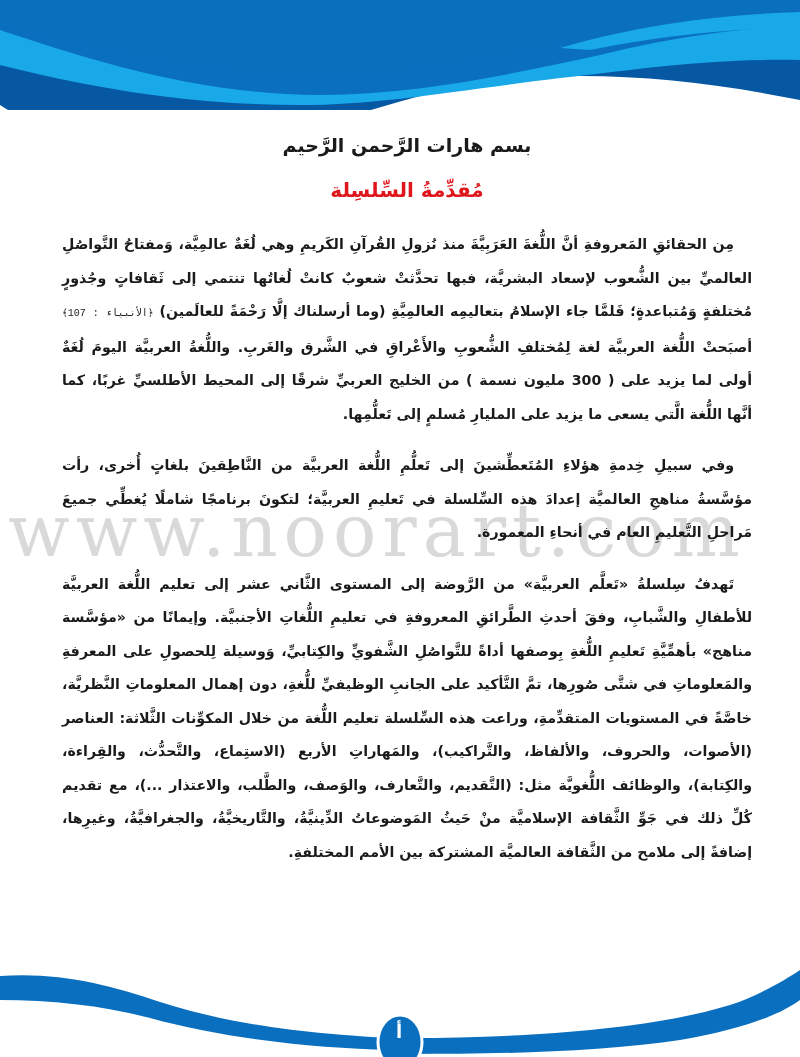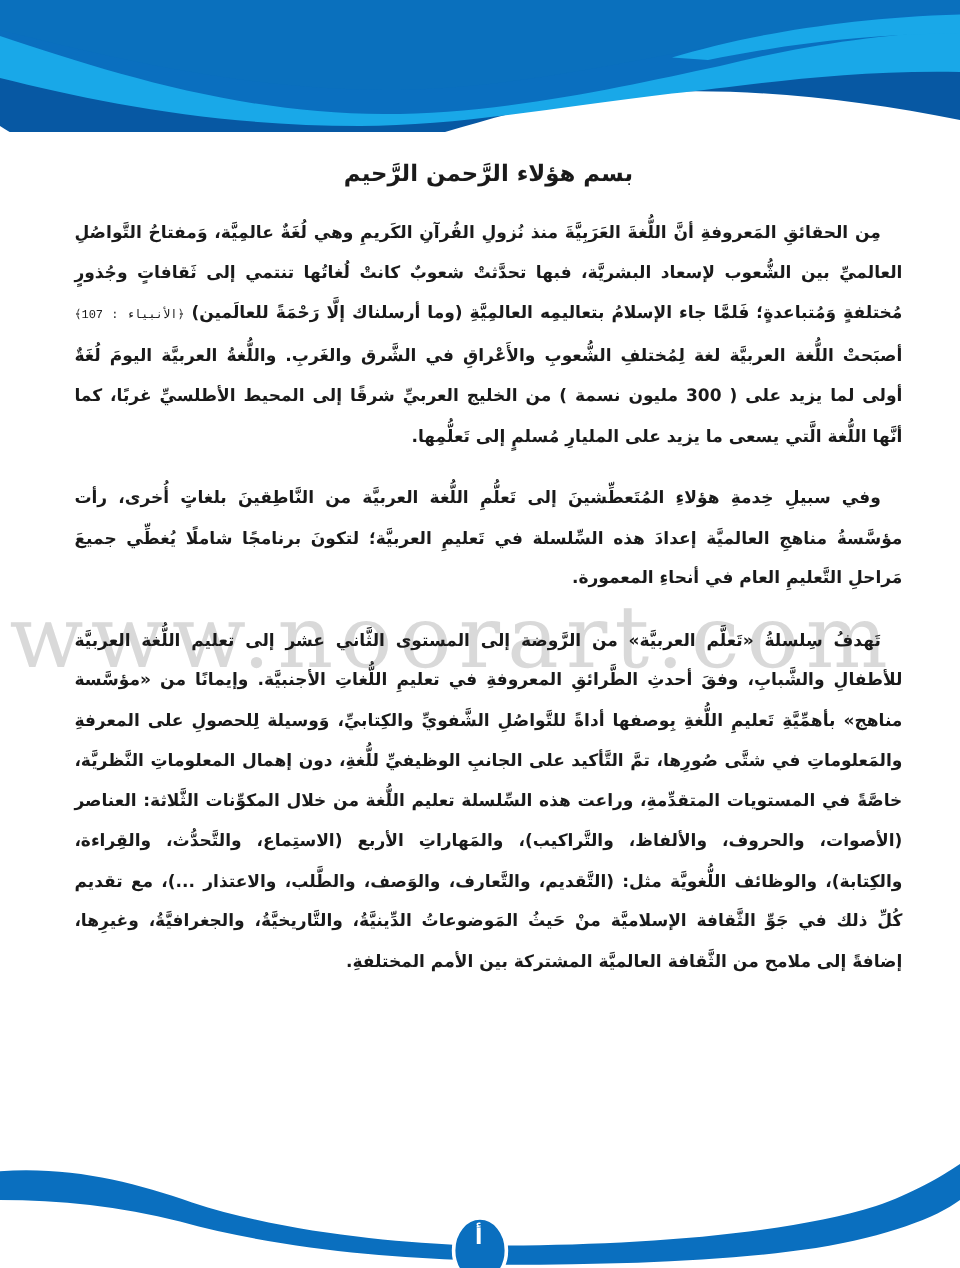--- a/index.html
+++ b/index.html
@@ -48,21 +48,22 @@
   <path d="M0,0 H800 V100 C700,80 600,70 500,80 C380,95 300,150 150,145 C80,142 30,125 0,105 Z" fill="#0758a3"></path>
   <path d="M0,0 H800 V60 C700,58 620,72 560,78 C460,90 380,105 300,105 C180,105 80,85 0,65 Z" fill="#19a8e8"></path>
   <path d="M0,0 H800 V25 C720,30 660,40 600,55 C520,72 420,95 320,95 C200,95 90,60 0,30 Z" fill="#0a6fbf"></path>
   <path d="M0,0 H800 V10 C700,15 640,30 560,45 C470,62 400,75 320,75 C200,75 80,45 0,25 Z" fill="#0a70bd"></path>
   <path d="M560,48 C620,30 700,15 800,12 V28 C720,28 650,38 590,50 Z" fill="#19a8e8"></path>
 </svg>
 
 <div class="watermark">www.noorart.com</div>
 
 <div class="content">
-  <div class="basmala">بسم هؤلاء الرَّحمن الرَّحيم</div>
+  <div class="basmala">بسم هارات الرَّحمن الرَّحيم</div>
+  <div class="title">مُقدِّمةُ السِّلسِلة</div>
 
   <p class="para"><span>مِن الحقائقِ المَعروفةِ أنَّ اللُّغةَ العَرَبِيَّةَ منذ نُزولِ القُرآنِ الكَريمِ وهي لُغَةٌ عالمِيَّة، وَمفتاحُ التَّواصُلِ العالميِّ بين الشُّعوب لإسعاد البشريَّة، فبها تحدَّثتْ شعوبٌ كانتْ لُغاتُها تنتمي إلى ثَقافاتٍ وجُذورٍ مُختلفةٍ وَمُتباعدةٍ؛ فَلمَّا جاء الإسلامُ بتعاليمِه العالمِيَّةِ (وما أرسلناك إلَّا رَحْمَةً للعالَمين) </span><span class="ayah-ref">﴿الأنبياء : 107﴾</span><span> أصبَحتْ اللُّغة العربيَّة لغة لِمُختلفِ الشُّعوبِ والأَعْراقِ في الشَّرق والغَربِ. واللُّغةُ العربيَّة اليومَ لُغَةٌ أولى لما يزيد على ( 300 مليون نسمة ) من الخليج العربيِّ شرقًا إلى المحيط الأطلسيِّ غربًا، كما أنَّها اللُّغة الَّتي يسعى ما يزيد على المليارِ مُسلمٍ إلى تَعلُّمِها.</span></p>
 
   <p class="para">وفي سبيلِ خِدمةِ هؤلاءِ المُتَعطِّشينَ إلى تَعلُّمِ اللُّغة العربيَّة من النَّاطِقينَ بلغاتٍ أُخرى، رأت مؤسَّسةُ مناهجِ العالميَّة إعدادَ هذه السِّلسلة في تَعليمِ العربيَّة؛ لتكونَ برنامجًا شاملًا يُغطِّي جميعَ مَراحلِ التَّعليمِ العام في أنحاءِ المعمورة.</p>
 
   <p class="para">تَهدفُ سِلسلةُ «تَعلَّم العربيَّة» من الرَّوضة إلى المستوى الثَّاني عشر إلى تعليم اللُّغة العربيَّة للأطفالِ والشَّبابِ، وفقَ أحدثِ الطَّرائقِ المعروفةِ في تعليمِ اللُّغاتِ الأجنبيَّة. وإيمانًا من «مؤسَّسة مناهج» بأهمِّيَّةِ تَعليمِ اللُّغةِ بِوصفها أداةً للتَّواصُلِ الشَّفويِّ والكِتابيِّ، وَوسيلة لِلحصولِ على المعرفةِ والمَعلوماتِ في شتَّى صُورِها، تمَّ التَّأكيد على الجانبِ الوظيفيِّ للُّغةِ، دون إهمال المعلوماتِ النَّظريَّة، خاصَّةً في المستويات المتقدِّمةِ، وراعت هذه السِّلسلة تعليم اللُّغة من خلال المكوِّنات الثَّلاثة: العناصر (الأصوات، والحروف، والألفاظ، والتَّراكيب)، والمَهاراتِ الأربع (الاستِماع، والتَّحدُّث، والقِراءة، والكِتابة)، والوظائف اللُّغويَّة مثل: (التَّقديم، والتَّعارف، والوَصف، والطَّلب، والاعتذار ...)، مع تقديم كُلِّ ذلك في جَوِّ الثَّقافة الإسلاميَّة منْ حَيثُ المَوضوعاتُ الدِّينيَّةُ، والتَّاريخيَّةُ، والجغرافيَّةُ، وغيرِها، إضافةً إلى ملامح من الثَّقافة العالميَّة المشتركة بين الأمم المختلفةِ.</p>
 </div>
 
 <svg class="footer-wave" viewBox="0 0 800 97" preserveAspectRatio="none">
   <path d="M0,16 C60,12 110,25 160,42 C240,68 330,75 390,78 L390,90 C320,88 230,80 150,58 C100,45 50,40 0,40 Z" fill="#0a6fbf"></path>

